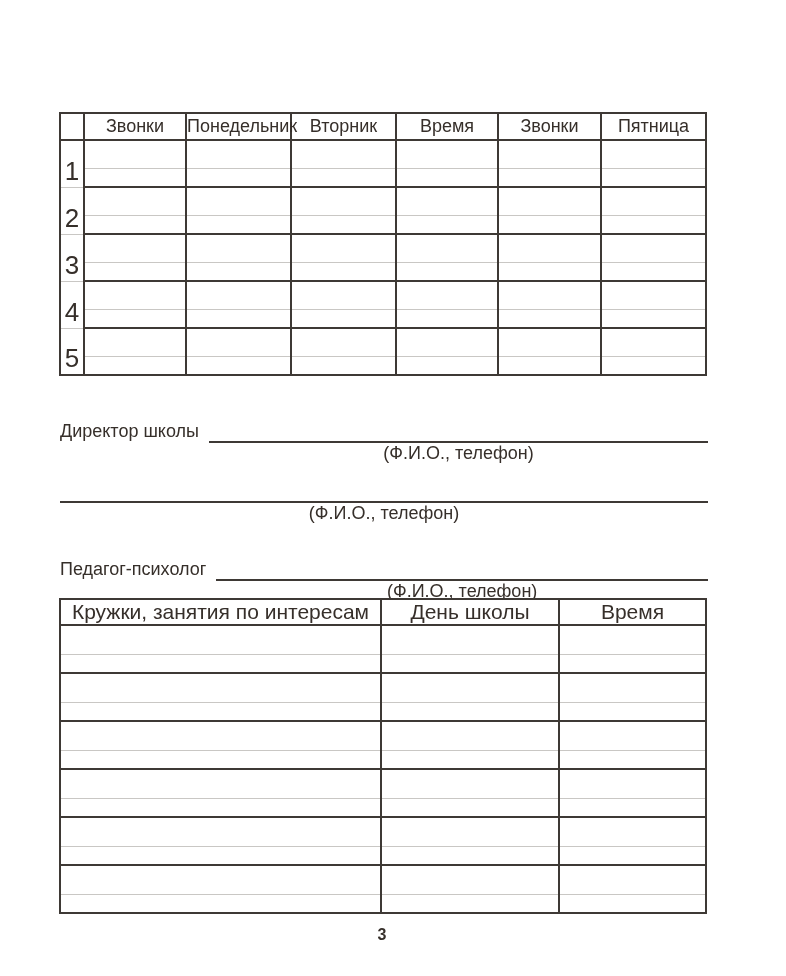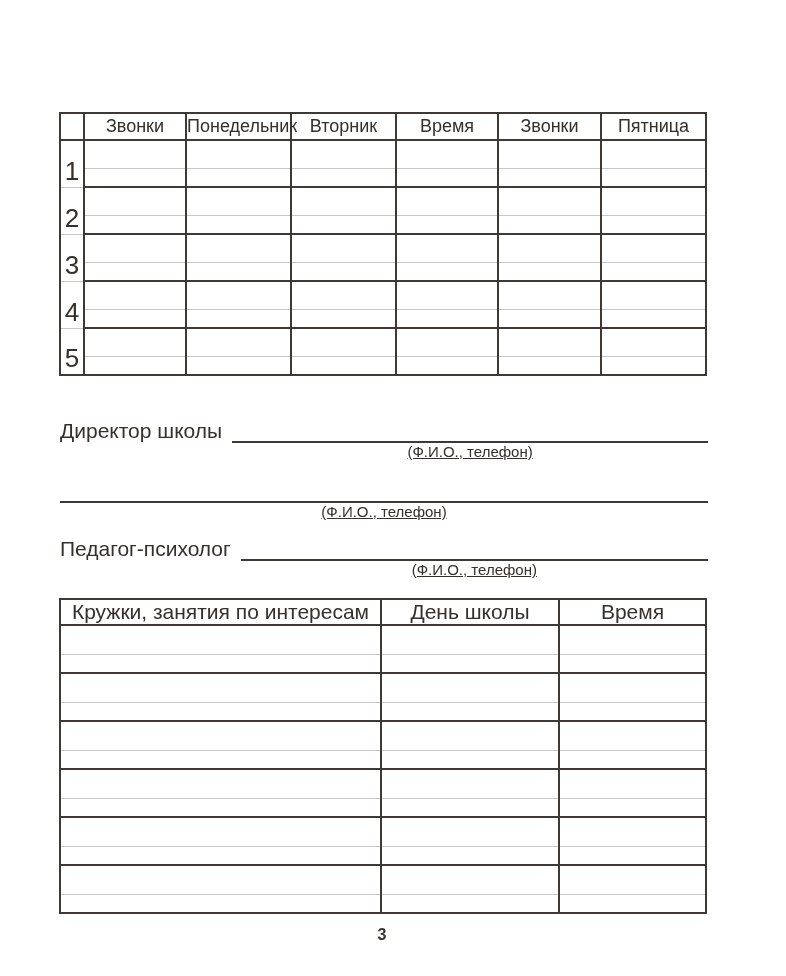--- a/index.html
+++ b/index.html
@@ -41,29 +41,29 @@
   .t1 tr.rb{height:19px;}
   .t1 tr.rb td{border-bottom:2px solid var(--bd);}
   .t1 td.num{
     font-size:26px;line-height:1;color:var(--ink);text-align:center;
     vertical-align:bottom;padding-bottom:3px;border-bottom:2px solid var(--bd);
   }
 
   
   .sig{position:absolute;left:60px;width:648px;}
   .sig-row{display:flex;align-items:flex-end;height:27px;}
-  .sig-label{font-size:21px;line-height:24px;white-space:nowrap;padding-right:10px;color:var(--ink);}
+  .sig-label{font-size:18px;line-height:24px;white-space:nowrap;padding-right:10px;color:var(--ink);}
   .sig-line{flex:1;position:relative;height:27px;box-sizing:border-box;border-bottom:2px solid var(--bd);}
   .sig-caption{
     position:absolute;top:calc(100% + 3px);left:0;right:0;text-align:center;
-    font-size:15px;line-height:1.1;color:var(--ink);text-decoration:underline;
+    font-size:18px;line-height:1.1;color:var(--ink);
   }
   .sig1{top:416px;}
   .sig2{top:476px;}
-  .sig3{top:534px;}
+  .sig3{top:554px;}
 
   
   .t2{left:59px;top:598px;width:646px;border:2px solid var(--bd);}
   .t2 th,.t2 td{border-left:2px solid var(--bd);border-right:2px solid var(--bd);}
   .t2 thead tr{height:16px;margin-left:20px;}
   .t2 thead th{
     border-bottom:2px solid var(--bd);
     font-weight:normal;font-size:21px;color:var(--ink);text-align:center;vertical-align:middle;
   }
   .t2 tr.ra{height:29px;}

